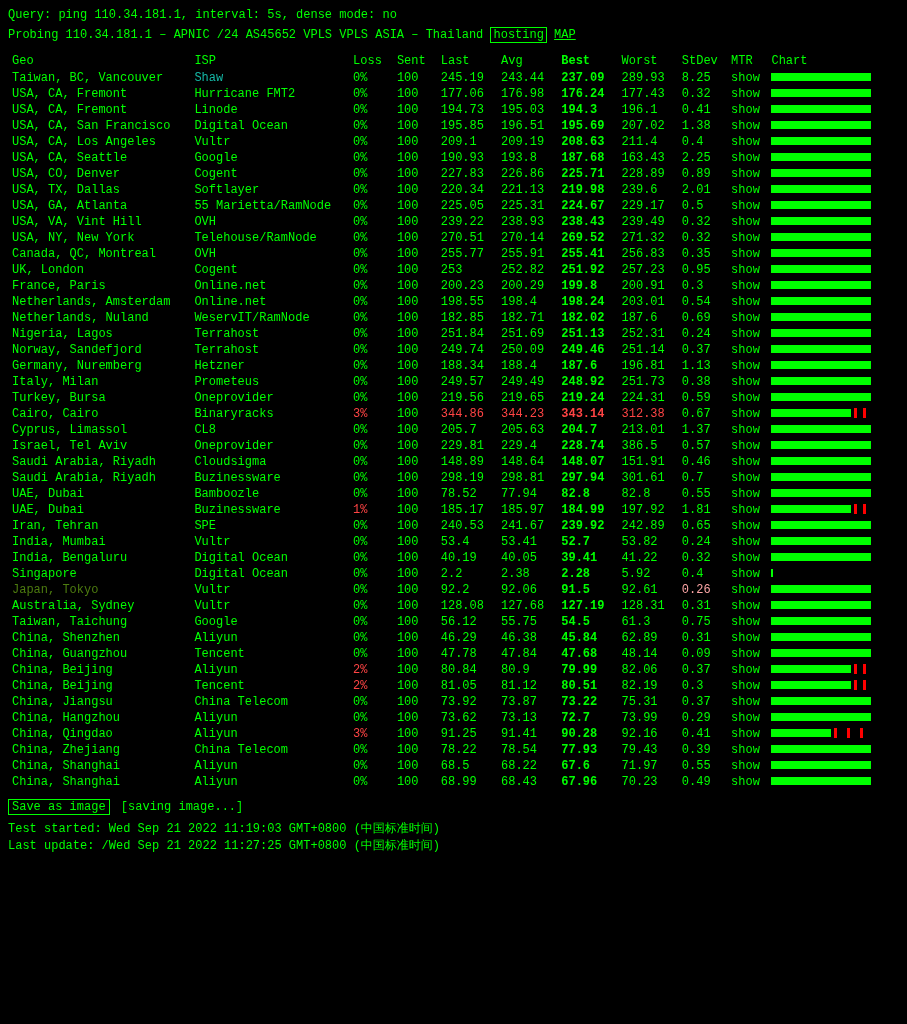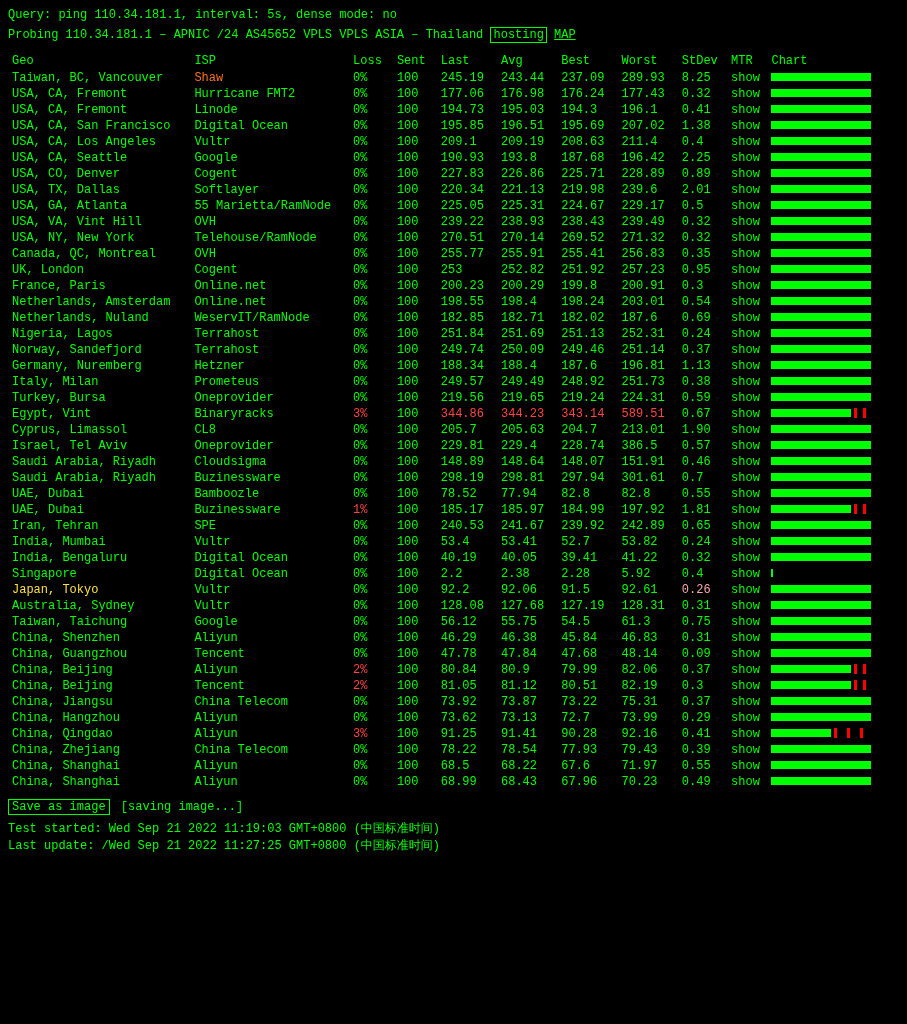--- a/index.html
+++ b/index.html
@@ -32,21 +32,21 @@
       white-space: nowrap;
       color: #00ff00;
     }
     tbody tr:nth-child(odd) td { }
     .col-geo { min-width: 160px; }
     .col-isp { min-width: 120px; }
     .col-loss { min-width: 40px; }
     .col-sent { min-width: 40px; }
     .col-last { min-width: 55px; }
     .col-avg  { min-width: 55px; }
-    .col-best { min-width: 55px; }
+    .col-best { min-width: 55px; font-weight: bold; }
     .col-worst{ min-width: 55px; }
     .col-stdev{ min-width: 45px; }
     .col-mtr  { min-width: 35px; }
     .col-chart{ min-width: 120px; }
 
     .show-link { color: #00ff00; cursor: pointer; }
 
     .chart-bar-container {
       display: inline-flex;
       align-items: center;
@@ -95,21 +95,21 @@
         <th class="col-best">Best</th>
         <th class="col-worst">Worst</th>
         <th class="col-stdev">StDev</th>
         <th class="col-mtr">MTR</th>
         <th class="col-chart">Chart</th>
       </tr>
     </thead>
     <tbody id="table-body">
     <tr>
     <td class="col-geo" style="color:#00ff00">Taiwan, BC, Vancouver</td>
-    <td class="col-isp" style="color:#f97316">Shaw</td>
+    <td class="col-isp" style="color:#14b8a6">Shaw</td>
     <td class="col-loss" style="color:#00ff00">0%</td>
     <td class="col-sent" style="color:#00ff00">100</td>
     <td class="col-last" style="color:#00ff00">245.19</td>
     <td class="col-avg" style="color:#00ff00">243.44</td>
     <td class="col-best" style="color:#00ff00">237.09</td>
     <td class="col-worst" style="color:#00ff00">289.93</td>
     <td class="col-stdev" style="color:#00ff00">8.25</td>
     <td class="col-mtr" style="color:#00ff00"><span class="show-link">show</span></td>
     <td class="col-chart"><div class="chart-bar-container">
               <div class="chart-bar" style="width:100px;background:#00ff00;"></div>
@@ -176,21 +176,21 @@
             </div></td>
   </tr>
         <tr>
     <td class="col-geo" style="color:#00ff00">USA, CA, Seattle</td>
     <td class="col-isp" style="color:#00ff00">Google</td>
     <td class="col-loss" style="color:#00ff00">0%</td>
     <td class="col-sent" style="color:#00ff00">100</td>
     <td class="col-last" style="color:#00ff00">190.93</td>
     <td class="col-avg" style="color:#00ff00">193.8</td>
     <td class="col-best" style="color:#00ff00">187.68</td>
-    <td class="col-worst" style="color:#00ff00">196.42</td>
+    <td class="col-worst" style="color:#00ff00">163.43</td>
     <td class="col-stdev" style="color:#00ff00">2.25</td>
     <td class="col-mtr" style="color:#00ff00"><span class="show-link">show</span></td>
     <td class="col-chart"><div class="chart-bar-container">
               <div class="chart-bar" style="width:100px;background:#00ff00;"></div>
             </div></td>
   </tr>
         <tr>
     <td class="col-geo" style="color:#00ff00">USA, CO, Denver</td>
     <td class="col-isp" style="color:#00ff00">Cogent</td>
     <td class="col-loss" style="color:#00ff00">0%</td>
@@ -409,47 +409,47 @@
     <td class="col-avg" style="color:#00ff00">219.65</td>
     <td class="col-best" style="color:#00ff00">219.24</td>
     <td class="col-worst" style="color:#00ff00">224.31</td>
     <td class="col-stdev" style="color:#00ff00">0.59</td>
     <td class="col-mtr" style="color:#00ff00"><span class="show-link">show</span></td>
     <td class="col-chart"><div class="chart-bar-container">
               <div class="chart-bar" style="width:100px;background:#00ff00;"></div>
             </div></td>
   </tr>
         <tr>
-    <td class="col-geo" style="color:#00ff00">Egypt, Vint</td>
+    <td class="col-geo" style="color:#00ff00">Cairo, Cairo</td>
     <td class="col-isp" style="color:#00ff00">Binaryracks</td>
     <td class="col-loss" style="color:#ff4444">3%</td>
     <td class="col-sent" style="color:#00ff00">100</td>
     <td class="col-last" style="color:#ff4444">344.86</td>
     <td class="col-avg" style="color:#ff4444">344.23</td>
     <td class="col-best" style="color:#ff4444">343.14</td>
-    <td class="col-worst" style="color:#ff4444">589.51</td>
+    <td class="col-worst" style="color:#ff4444">312.38</td>
     <td class="col-stdev" style="color:#00ff00">0.67</td>
     <td class="col-mtr" style="color:#00ff00"><span class="show-link">show</span></td>
     <td class="col-chart"><div class="chart-bar-container">
               <div class="chart-bar" style="width:80px;background:#00ff00;"></div>
               <div class="chart-spike" style="width:3px;height:10px;background:#ff0000;margin-left:3px;"></div>
               <div style="display:inline-block;width:4px;"></div>
               <div class="chart-spike" style="width:3px;height:10px;background:#ff0000;"></div>
             </div></td>
   </tr>
         <tr>
     <td class="col-geo" style="color:#00ff00">Cyprus, Limassol</td>
     <td class="col-isp" style="color:#00ff00">CL8</td>
     <td class="col-loss" style="color:#00ff00">0%</td>
     <td class="col-sent" style="color:#00ff00">100</td>
     <td class="col-last" style="color:#00ff00">205.7</td>
     <td class="col-avg" style="color:#00ff00">205.63</td>
     <td class="col-best" style="color:#00ff00">204.7</td>
     <td class="col-worst" style="color:#00ff00">213.01</td>
-    <td class="col-stdev" style="color:#00ff00">1.90</td>
+    <td class="col-stdev" style="color:#00ff00">1.37</td>
     <td class="col-mtr" style="color:#00ff00"><span class="show-link">show</span></td>
     <td class="col-chart"><div class="chart-bar-container">
               <div class="chart-bar" style="width:100px;background:#00ff00;"></div>
             </div></td>
   </tr>
         <tr>
     <td class="col-geo" style="color:#00ff00">Israel, Tel Aviv</td>
     <td class="col-isp" style="color:#00ff00">Oneprovider</td>
     <td class="col-loss" style="color:#00ff00">0%</td>
     <td class="col-sent" style="color:#00ff00">100</td>
@@ -580,21 +580,21 @@
     <td class="col-avg" style="color:#00ff00">2.38</td>
     <td class="col-best" style="color:#00ff00">2.28</td>
     <td class="col-worst" style="color:#00ff00">5.92</td>
     <td class="col-stdev" style="color:#00ff00">0.4</td>
     <td class="col-mtr" style="color:#00ff00"><span class="show-link">show</span></td>
     <td class="col-chart"><div class="chart-bar-container">
               <div class="chart-bar" style="width:2px;background:#00ff00;"></div>
             </div></td>
   </tr>
         <tr>
-    <td class="col-geo" style="color:#fde047">Japan, Tokyo</td>
+    <td class="col-geo" style="color:#4d7c0f">Japan, Tokyo</td>
     <td class="col-isp" style="color:#00ff00">Vultr</td>
     <td class="col-loss" style="color:#00ff00">0%</td>
     <td class="col-sent" style="color:#00ff00">100</td>
     <td class="col-last" style="color:#00ff00">92.2</td>
     <td class="col-avg" style="color:#00ff00">92.06</td>
     <td class="col-best" style="color:#00ff00">91.5</td>
     <td class="col-worst" style="color:#00ff00">92.61</td>
     <td class="col-stdev" style="color:#fca5a5">0.26</td>
     <td class="col-mtr" style="color:#00ff00"><span class="show-link">show</span></td>
     <td class="col-chart"><div class="chart-bar-container">
@@ -632,21 +632,21 @@
             </div></td>
   </tr>
         <tr>
     <td class="col-geo" style="color:#00ff00">China, Shenzhen</td>
     <td class="col-isp" style="color:#00ff00">Aliyun</td>
     <td class="col-loss" style="color:#00ff00">0%</td>
     <td class="col-sent" style="color:#00ff00">100</td>
     <td class="col-last" style="color:#00ff00">46.29</td>
     <td class="col-avg" style="color:#00ff00">46.38</td>
     <td class="col-best" style="color:#00ff00">45.84</td>
-    <td class="col-worst" style="color:#00ff00">46.83</td>
+    <td class="col-worst" style="color:#00ff00">62.89</td>
     <td class="col-stdev" style="color:#00ff00">0.31</td>
     <td class="col-mtr" style="color:#00ff00"><span class="show-link">show</span></td>
     <td class="col-chart"><div class="chart-bar-container">
               <div class="chart-bar" style="width:100px;background:#00ff00;"></div>
             </div></td>
   </tr>
         <tr>
     <td class="col-geo" style="color:#00ff00">China, Guangzhou</td>
     <td class="col-isp" style="color:#00ff00">Tencent</td>
     <td class="col-loss" style="color:#00ff00">0%</td>

